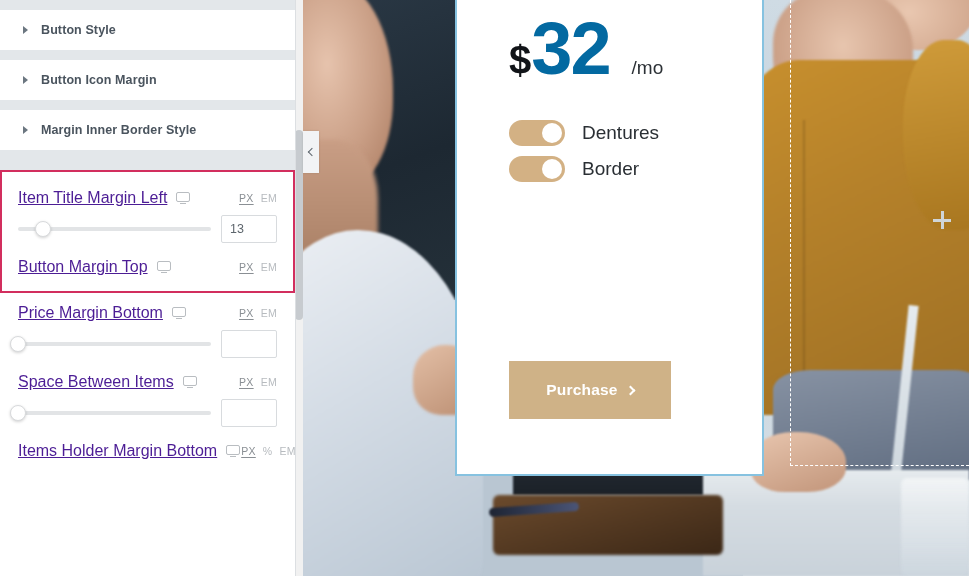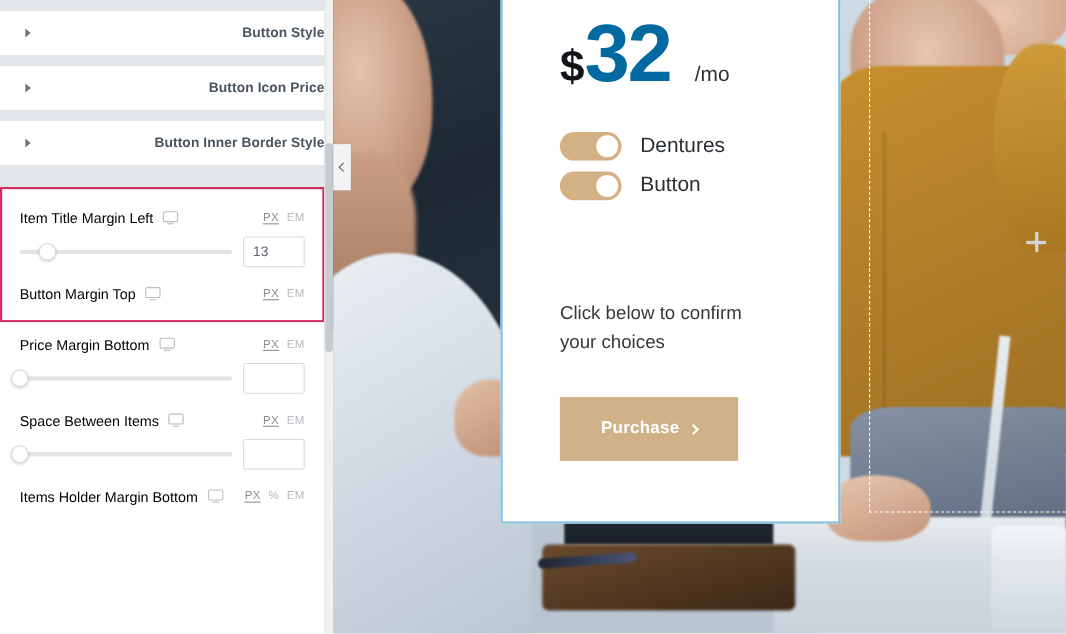--- a/index.html
+++ b/index.html
@@ -22,21 +22,20 @@
     height: 10px; width: 295px;
     background: #e3e7ea;
   }
   .section-row {
     position: relative;
     height: 40px; width: 295px;
     background: #ffffff;
     display: flex; align-items: center;
     padding-left: 20px;
     cursor: pointer;
-    justify-content: space-between;
   }
   .caret {
     width: 12px; height: 12px;
     margin-right: 9px;
     position: relative; flex: 0 0 auto;
   }
   .caret.closed::before {
     content: ""; position: absolute; left: 3px; top: 2px;
     border-left: 5px solid #6b7680;
     border-top: 4px solid transparent;
@@ -58,22 +57,23 @@
   .ctrl-group.highlight {
     border: 2px solid #d22e5e;
     padding: 6px 16px 10px 16px;
   }
   .ctrl { padding-top: 10px; padding-bottom: 4px; }
   .ctrl-head {
     display: flex; align-items: center;
     height: 20px;
   }
   .ctrl-label {
-    font-size: 13px; color: #000000;
+    font-size: 16px; color: #4c1d95;
     white-space: nowrap;
+    text-decoration: underline;
   }
   .device-icon {
     margin-left: 9px; width: 15px; height: 12px;
     position: relative; flex: 0 0 auto;
   }
   .device-icon i {
     position: absolute; left: 0; top: 0;
     width: 14px; height: 10px;
     border: 1.5px solid #b9bdc1; border-radius: 2px;
     background: #fff;
@@ -385,28 +385,28 @@
 
     <div class="section-row">
       <span class="caret closed"></span>
       <span class="section-label">Button Style</span>
     </div>
 
     <div class="panel-sep"></div>
 
     <div class="section-row">
       <span class="caret closed"></span>
-      <span class="section-label">Button Icon Price</span>
+      <span class="section-label">Button Icon Margin</span>
     </div>
 
     <div class="panel-sep"></div>
 
     <div class="section-row">
       <span class="caret closed"></span>
-      <span class="section-label">Button Inner Border Style</span>
+      <span class="section-label">Margin Inner Border Style</span>
     </div>
 
     <div class="panel-sep"></div>
 
 
     <div class="panel-sep"></div>
 
 
     <div class="ctrl-group highlight">
 
@@ -551,24 +551,23 @@
         <span class="toggle">
           <span class="dot"></span>
         </span>
         <span class="feature-label">Dentures</span>
       </div>
 
       <div class="feature" id="feature-1">
         <span class="toggle">
           <span class="dot"></span>
         </span>
-        <span class="feature-label">Button</span>
-      </div>
-
-      <div id="confirm-text">Click below to confirm your choices</div>
+        <span class="feature-label">Border</span>
+      </div>
+
 
       <div id="purchase-btn">
         <span id="purchase-label">Purchase</span>
         <span id="purchase-chev"></span>
       </div>
 
     </div>
 
     <div id="guide-v"></div>
     <div id="guide-h"></div>

